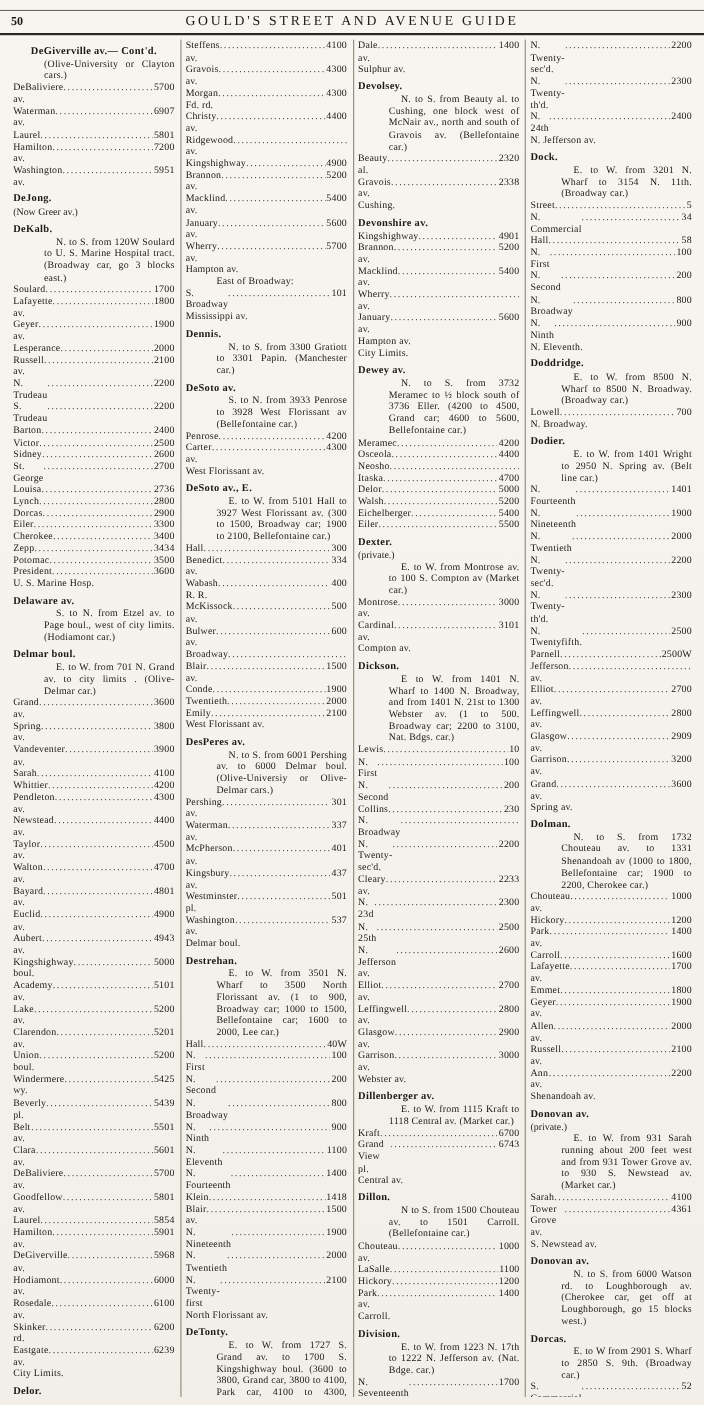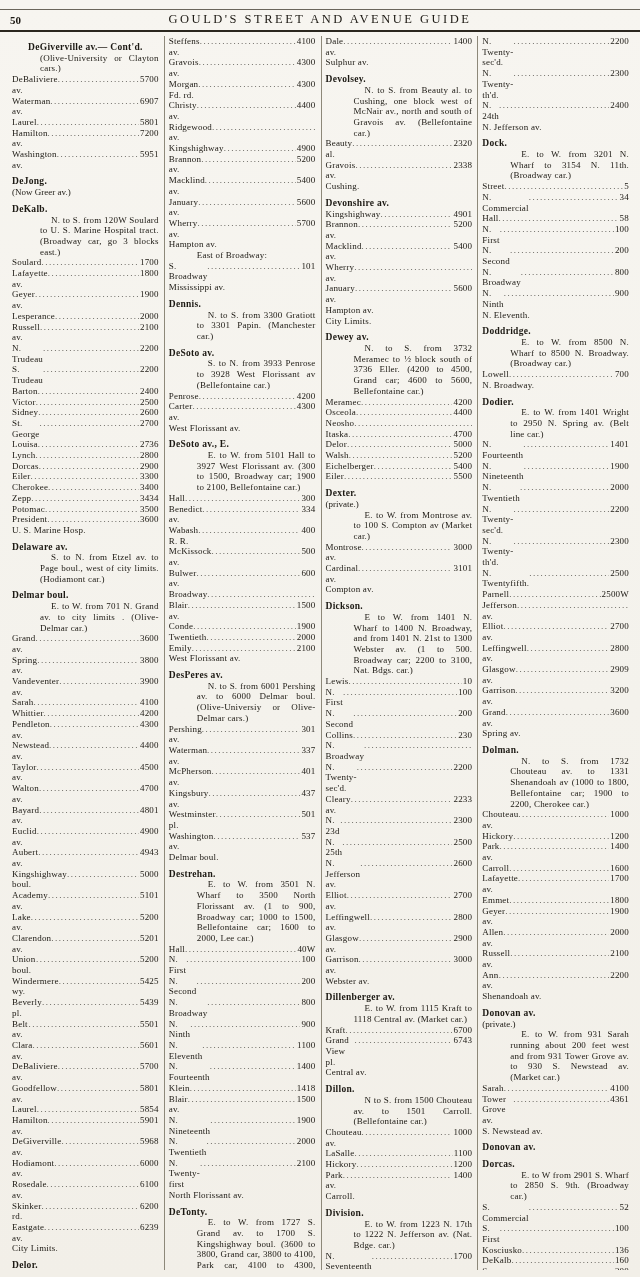--- a/index.html
+++ b/index.html
@@ -1018,20 +1018,21 @@
         </div>
         <div class="entry">
           <span class="nm">Tower Grove av.</span>
           <span class="dots"></span>
           <span class="num">4361</span>
         </div>
         <div class="entry">
           <span class="nm">S. Newstead av.</span>
         </div>
         <div class="head">Donovan av.</div>
+        <div class="para">N. to S. from 6000 Watson rd. to Loughborough av. (Cherokee car, get off at Loughborough, go 15 blocks west.)</div>
         <div class="head">Dorcas.</div>
         <div class="para">E. to W from 2901 S. Wharf to 2850 S. 9th. (Broadway car.)</div>
         <div class="entry">
           <span class="nm">S. Commercial</span>
           <span class="dots"></span>
           <span class="num">52</span>
         </div>
         <div class="entry">
           <span class="nm">S. First</span>
           <span class="dots"></span>

